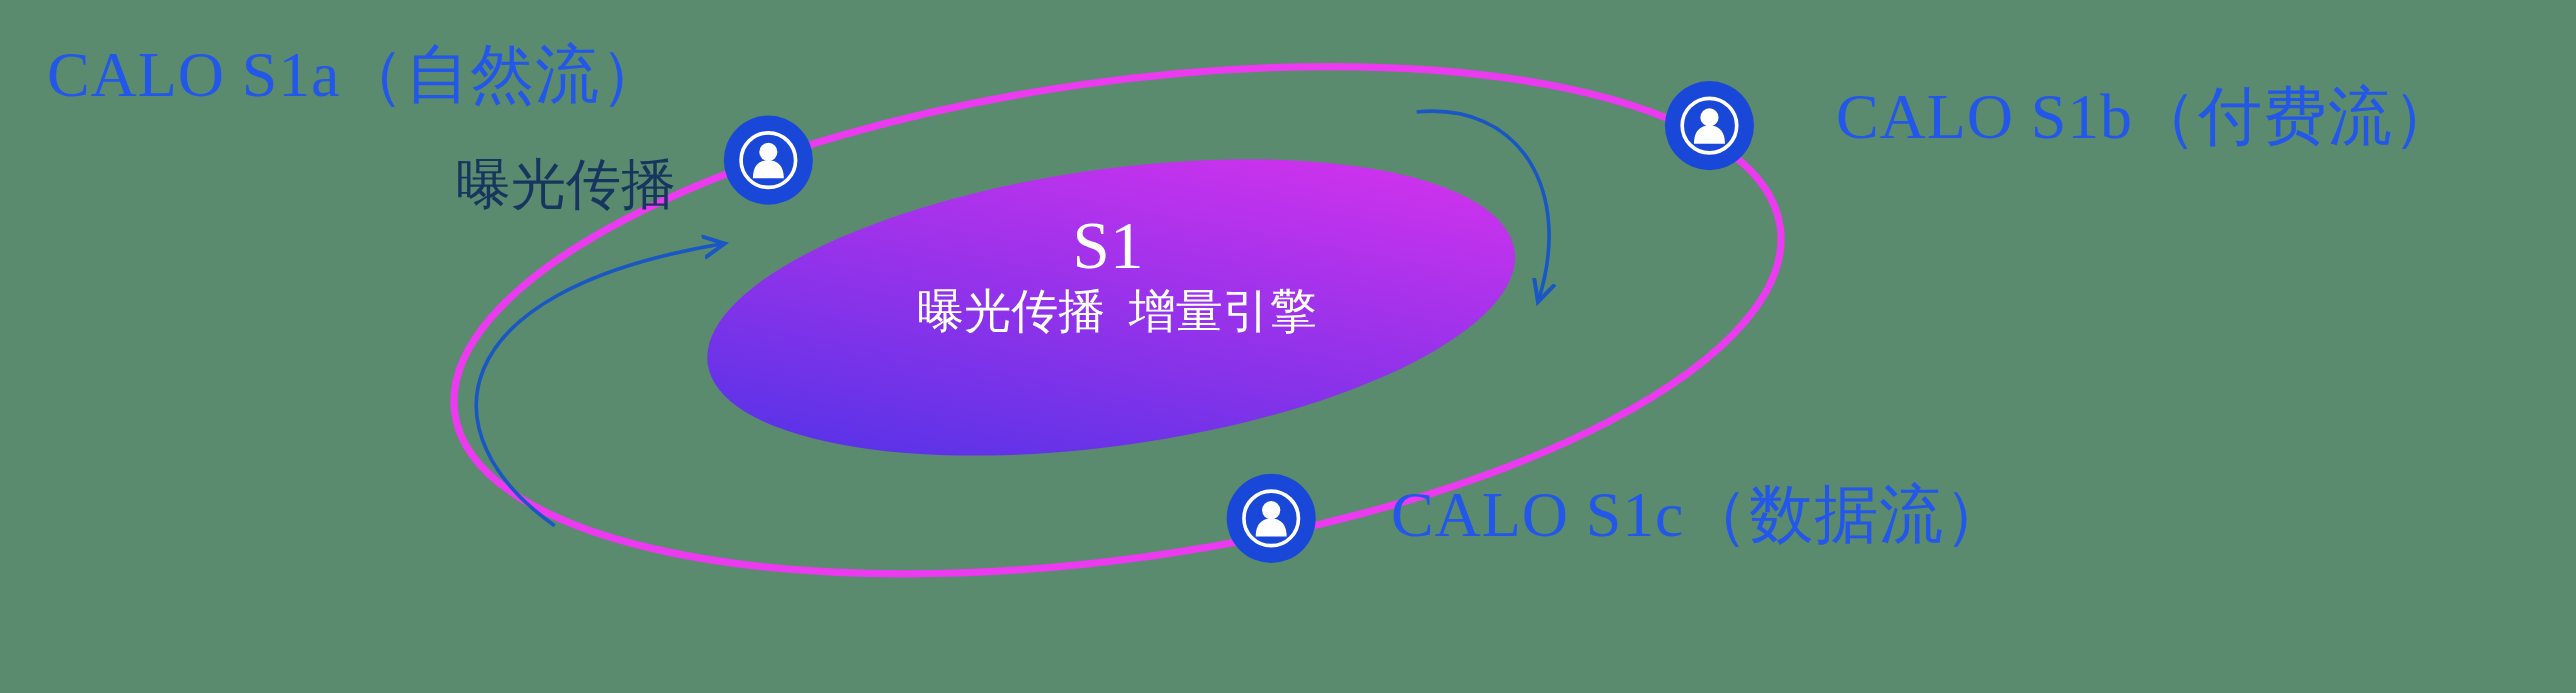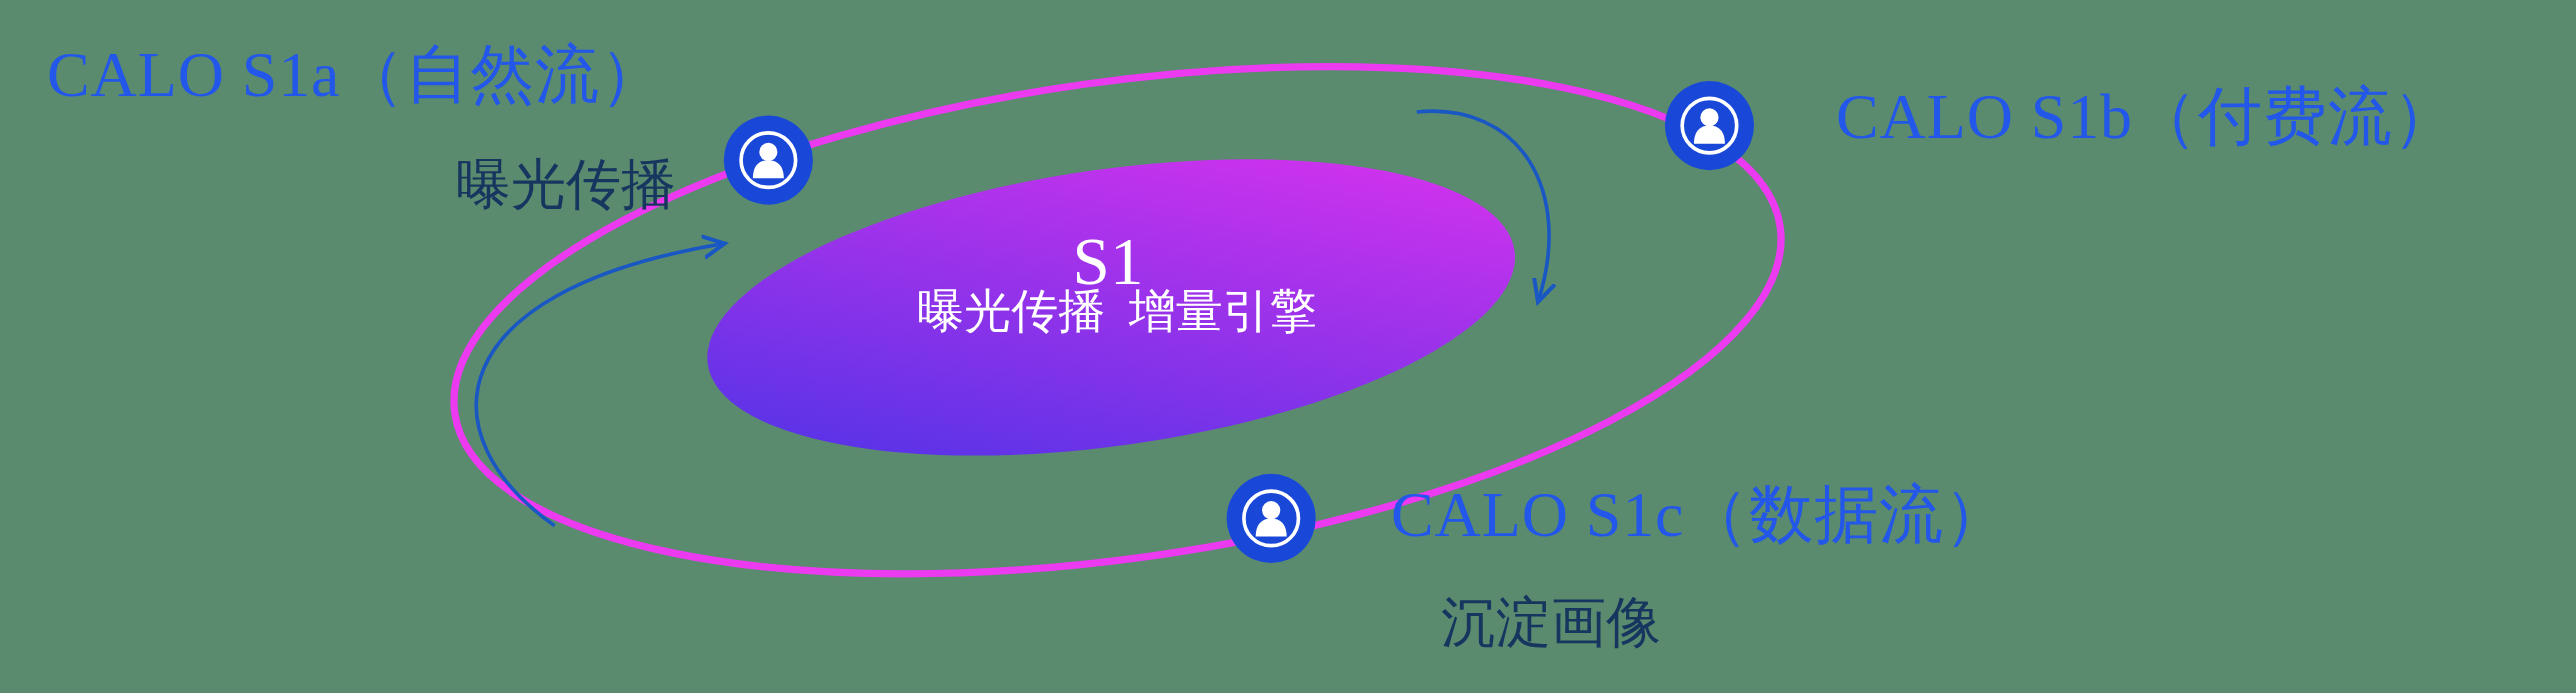--- a/index.html
+++ b/index.html
@@ -40,21 +40,20 @@
     font-weight: 500;
     color: var(--subtitle-navy, #16355f);
   }
   .centered {
     transform: translateX(-50%);
   }
   .core-title {
     font-size: 67px;
     font-weight: 500;
     color: var(--core-text, #ffffff);
-    margin-top: 16px;
   }
   .core-sub {
     font-size: 47px;
     font-weight: 400;
     color: var(--core-text, #ffffff);
   }
   .orbit {
     fill: none;
     stroke: var(--orbit-pink, #ec3af0);
     stroke-width: 8;
@@ -122,19 +121,18 @@
       <use href="#personNode"></use>
     </g>
   </svg>
 
   <div class="label title" style="left:47px; top:40px;">CALO S1a（自然流）</div>
   <div class="label subtitle centered" style="left:566px; top:155px;">曝光传播</div>
 
   <div class="label title" style="left:1820px; top:82px;margin-left:16px;">CALO S1b（付费流）</div>
 
   <div class="label title" style="left:1371px; top:480px;margin-left:20px;">CALO S1c（数据流）</div>
-  <div class="label subtitle centered" style="left:1551px; top:593px;">沉淀画像</div>
 
   <div class="label core-title centered" style="left:1108px; top:209px;">S1</div>
   <div class="label core-sub centered" style="left:1117px; top:286px;">曝光传播  增量引擎</div>
 
 </div>
 
 
 </body></html>

